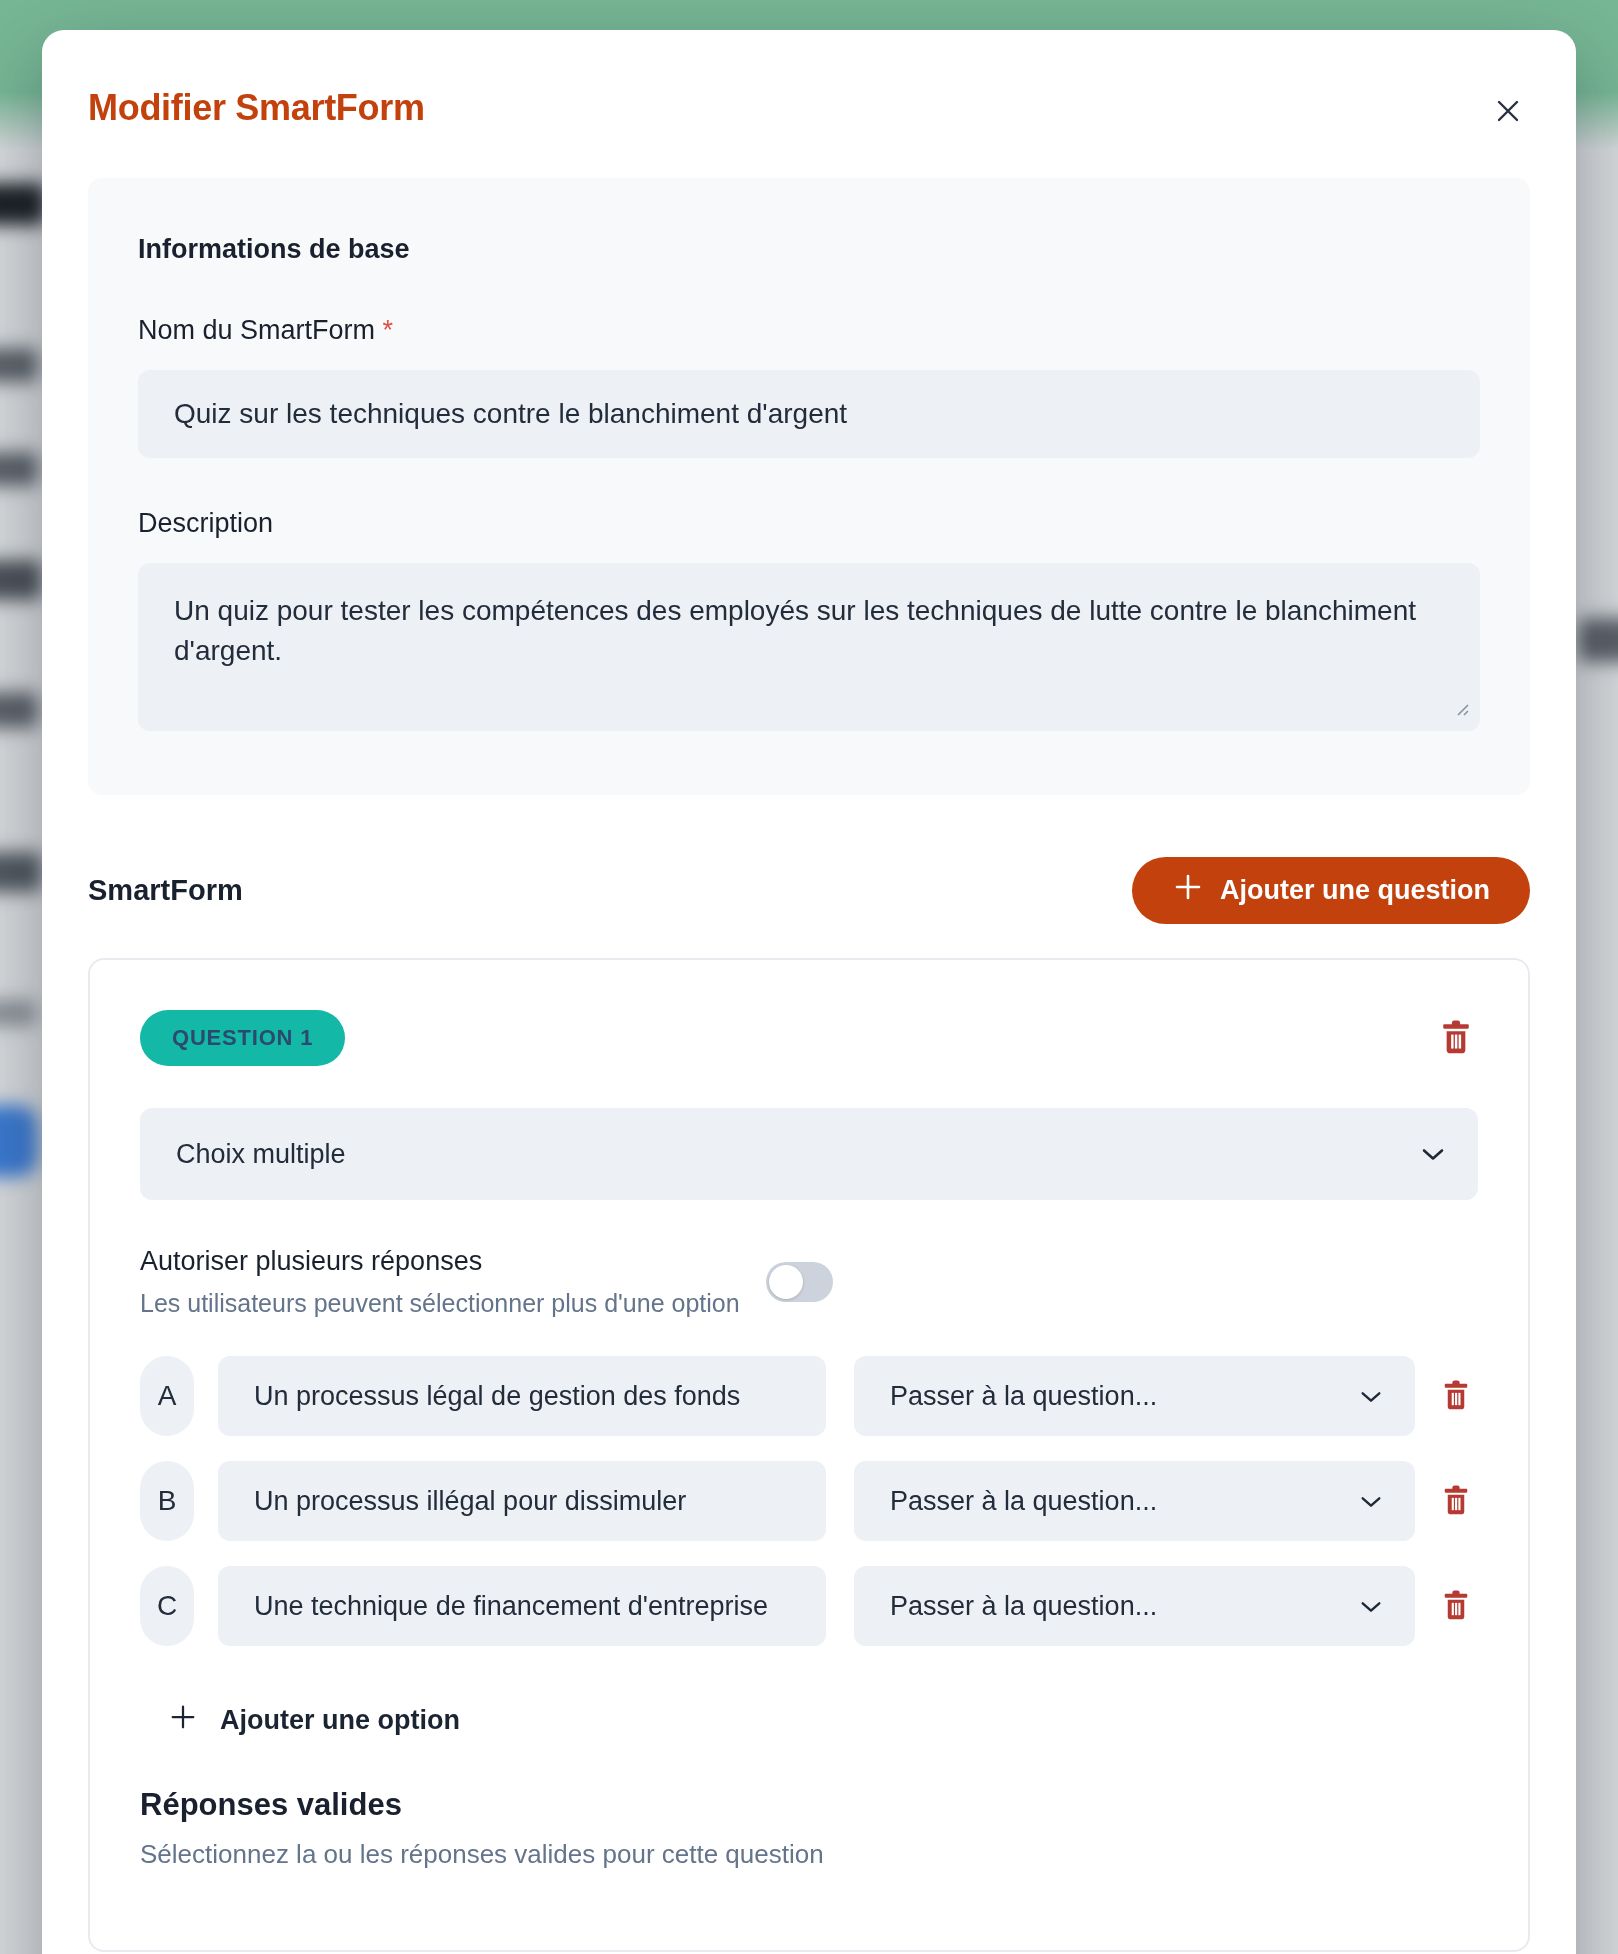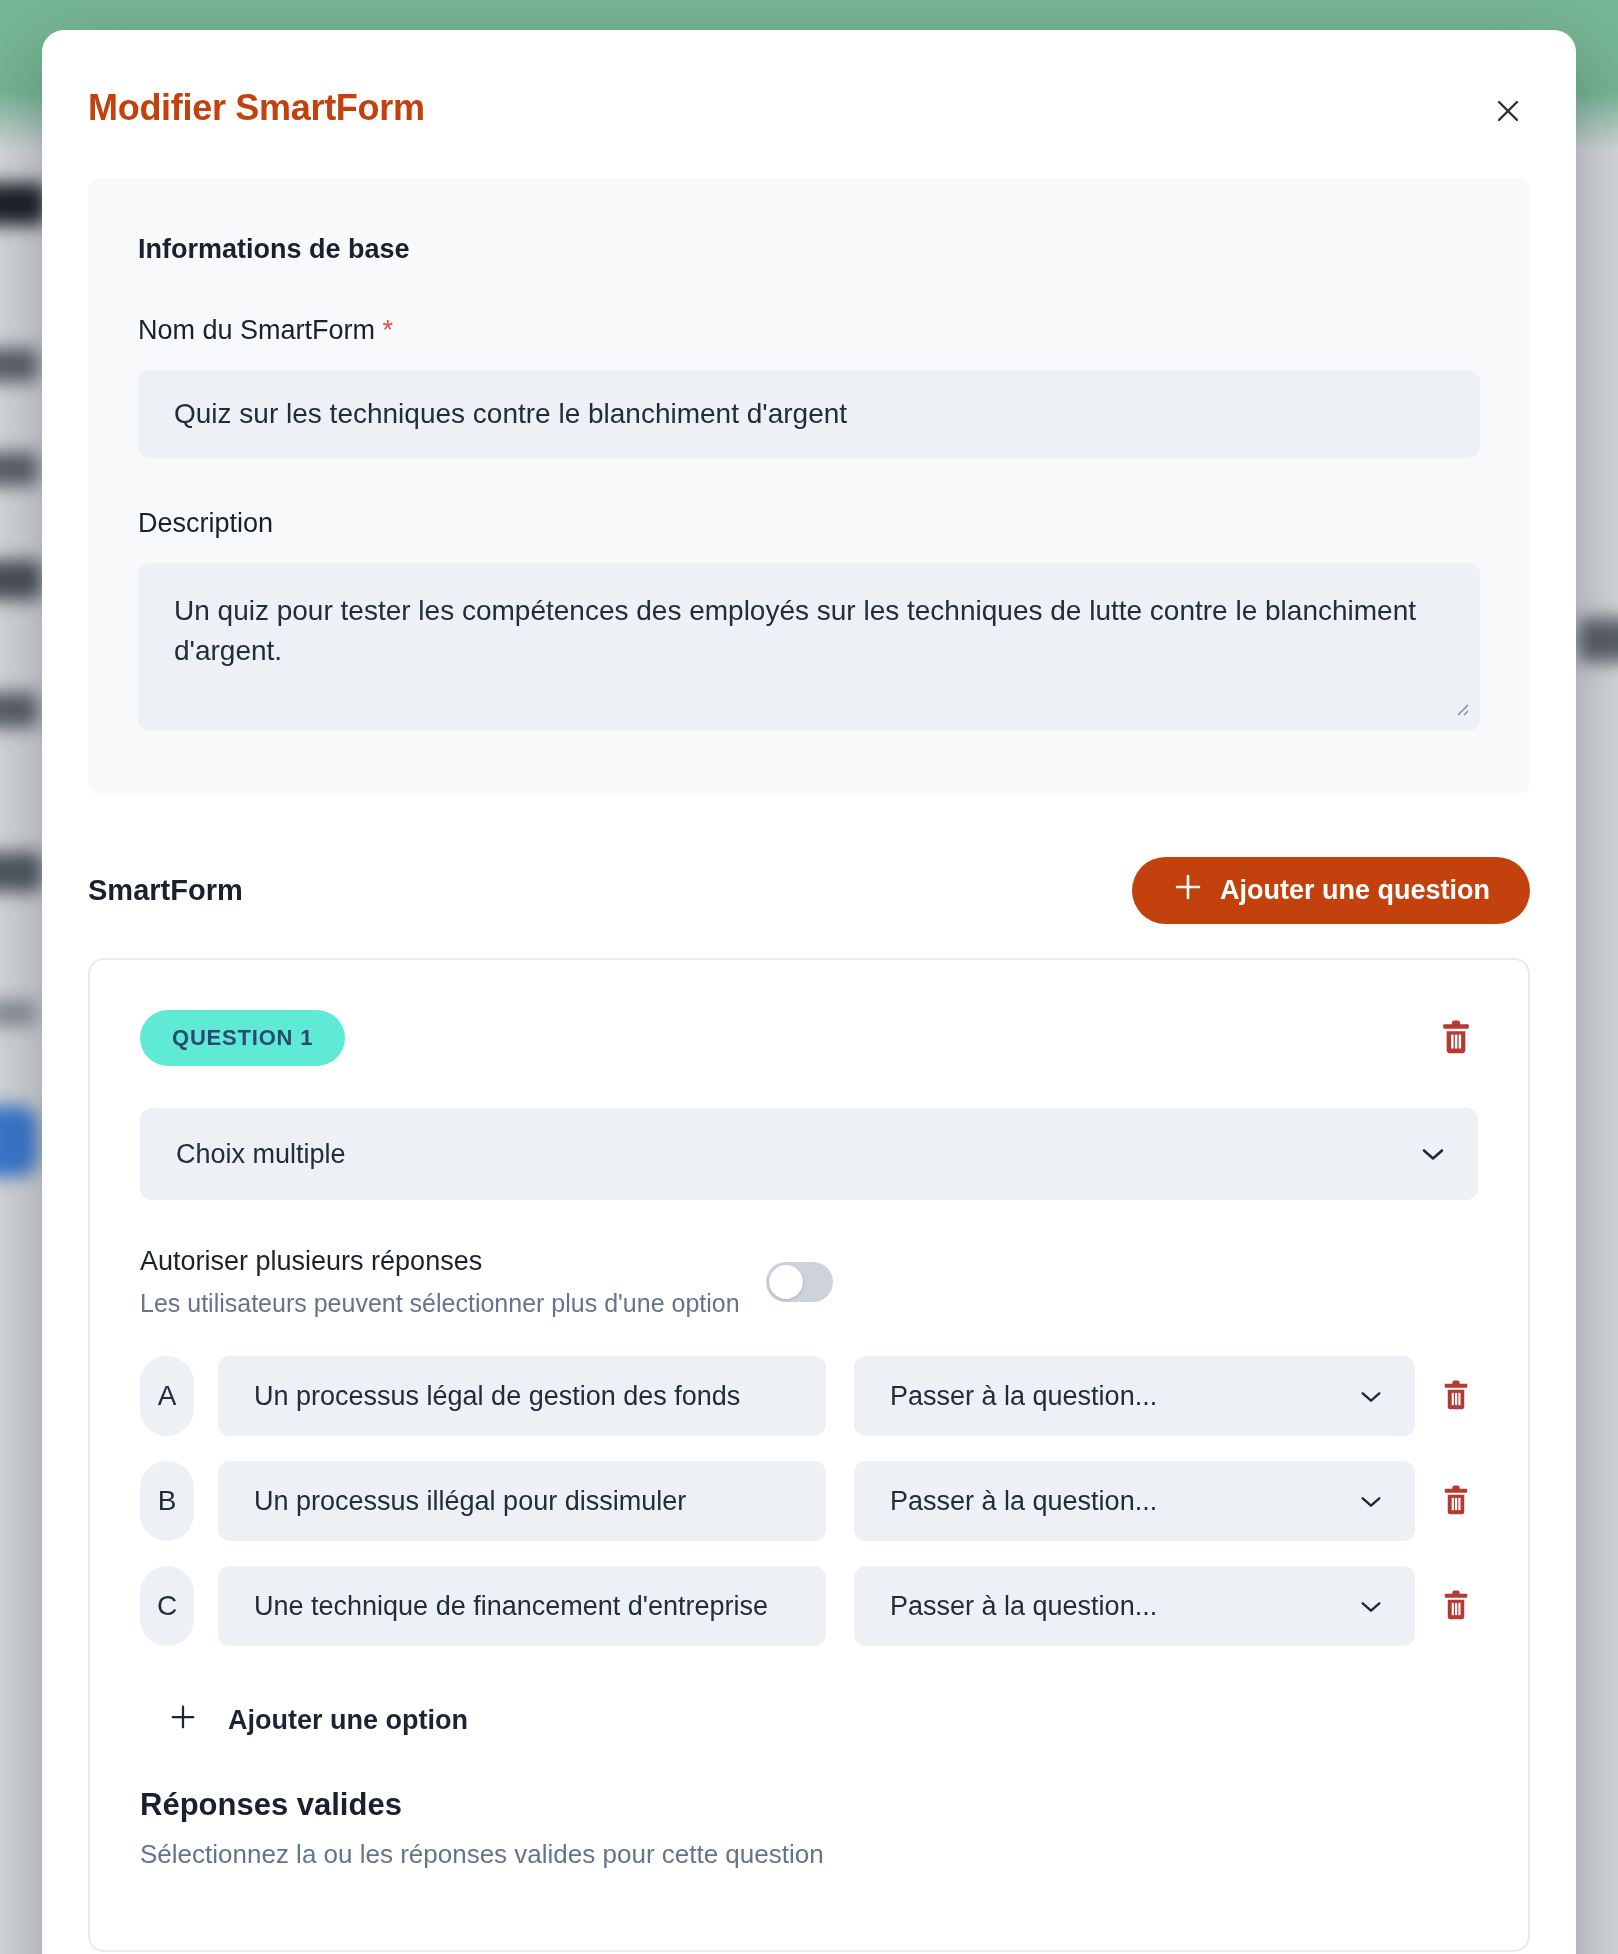--- a/index.html
+++ b/index.html
@@ -63,21 +63,21 @@
     background:#c2410c;color:#ffffff;height:67px;padding:0 40px;border-radius:999px;
     font-family:"Liberation Sans", sans-serif;font-size:27px;font-weight:600;
   }
   
   .question-card{
     margin:0 46px;background:#ffffff;border:2px solid #e7ebf0;border-radius:16px;
     padding:50px 50px 80px 50px;box-sizing:border-box;
   }
   .badge-row{display:flex;justify-content:space-between;align-items:center;margin-bottom:42px;}
   .question-badge{
-    background:#5eead4;color:#2b4a70;font-size:22px;font-weight:700;letter-spacing:.8px;
+    background:#14b8a6;color:#2b4a70;font-size:22px;font-weight:700;letter-spacing:.8px;
     height:56px;display:flex;align-items:center;padding:0 32px;border-radius:999px;
   }
   .trash-btn{background:none;border:none;cursor:pointer;width:44px;height:44px;
     display:flex;align-items:center;justify-content:center;padding:0;}
   .question-input{height:90px;margin-bottom:32px;}
   .select-box{
     position:relative;background:#edf0f4;border-radius:12px;height:92px;
     display:flex;align-items:center;padding:0 36px;font-size:27px;color:#232c3b;cursor:pointer;
     box-sizing:border-box;
   }
@@ -102,21 +102,21 @@
     display:flex;align-items:center;justify-content:center;font-size:28px;color:#232c3b;
   }
   .option-input{
     width:608px;height:80px;margin-left:24px;flex:0 0 auto;
     white-space:nowrap;overflow:hidden;text-overflow:clip;font-size:27px;
   }
   .option-select{width:561px;height:80px;margin-left:28px;flex:0 0 auto;}
   .option-row .trash-btn{margin-left:auto;}
   
   .add-option-btn{
-    display:flex;align-items:center;gap:30px;background:none;border:none;cursor:pointer;
+    display:flex;align-items:center;gap:22px;background:none;border:none;cursor:pointer;
     margin:56px 0 0 28px;padding:0;
     font-family:"Liberation Sans", sans-serif;font-size:27px;font-weight:700;color:#1b2433;
   }
   .valid-title{font-size:31px;font-weight:700;color:#19202e;margin-top:48px;}
   .valid-hint{font-size:26px;color:#64748b;margin-top:16px;}
 </style>
 </head>
 <body>
 
 <div class="backdrop">

